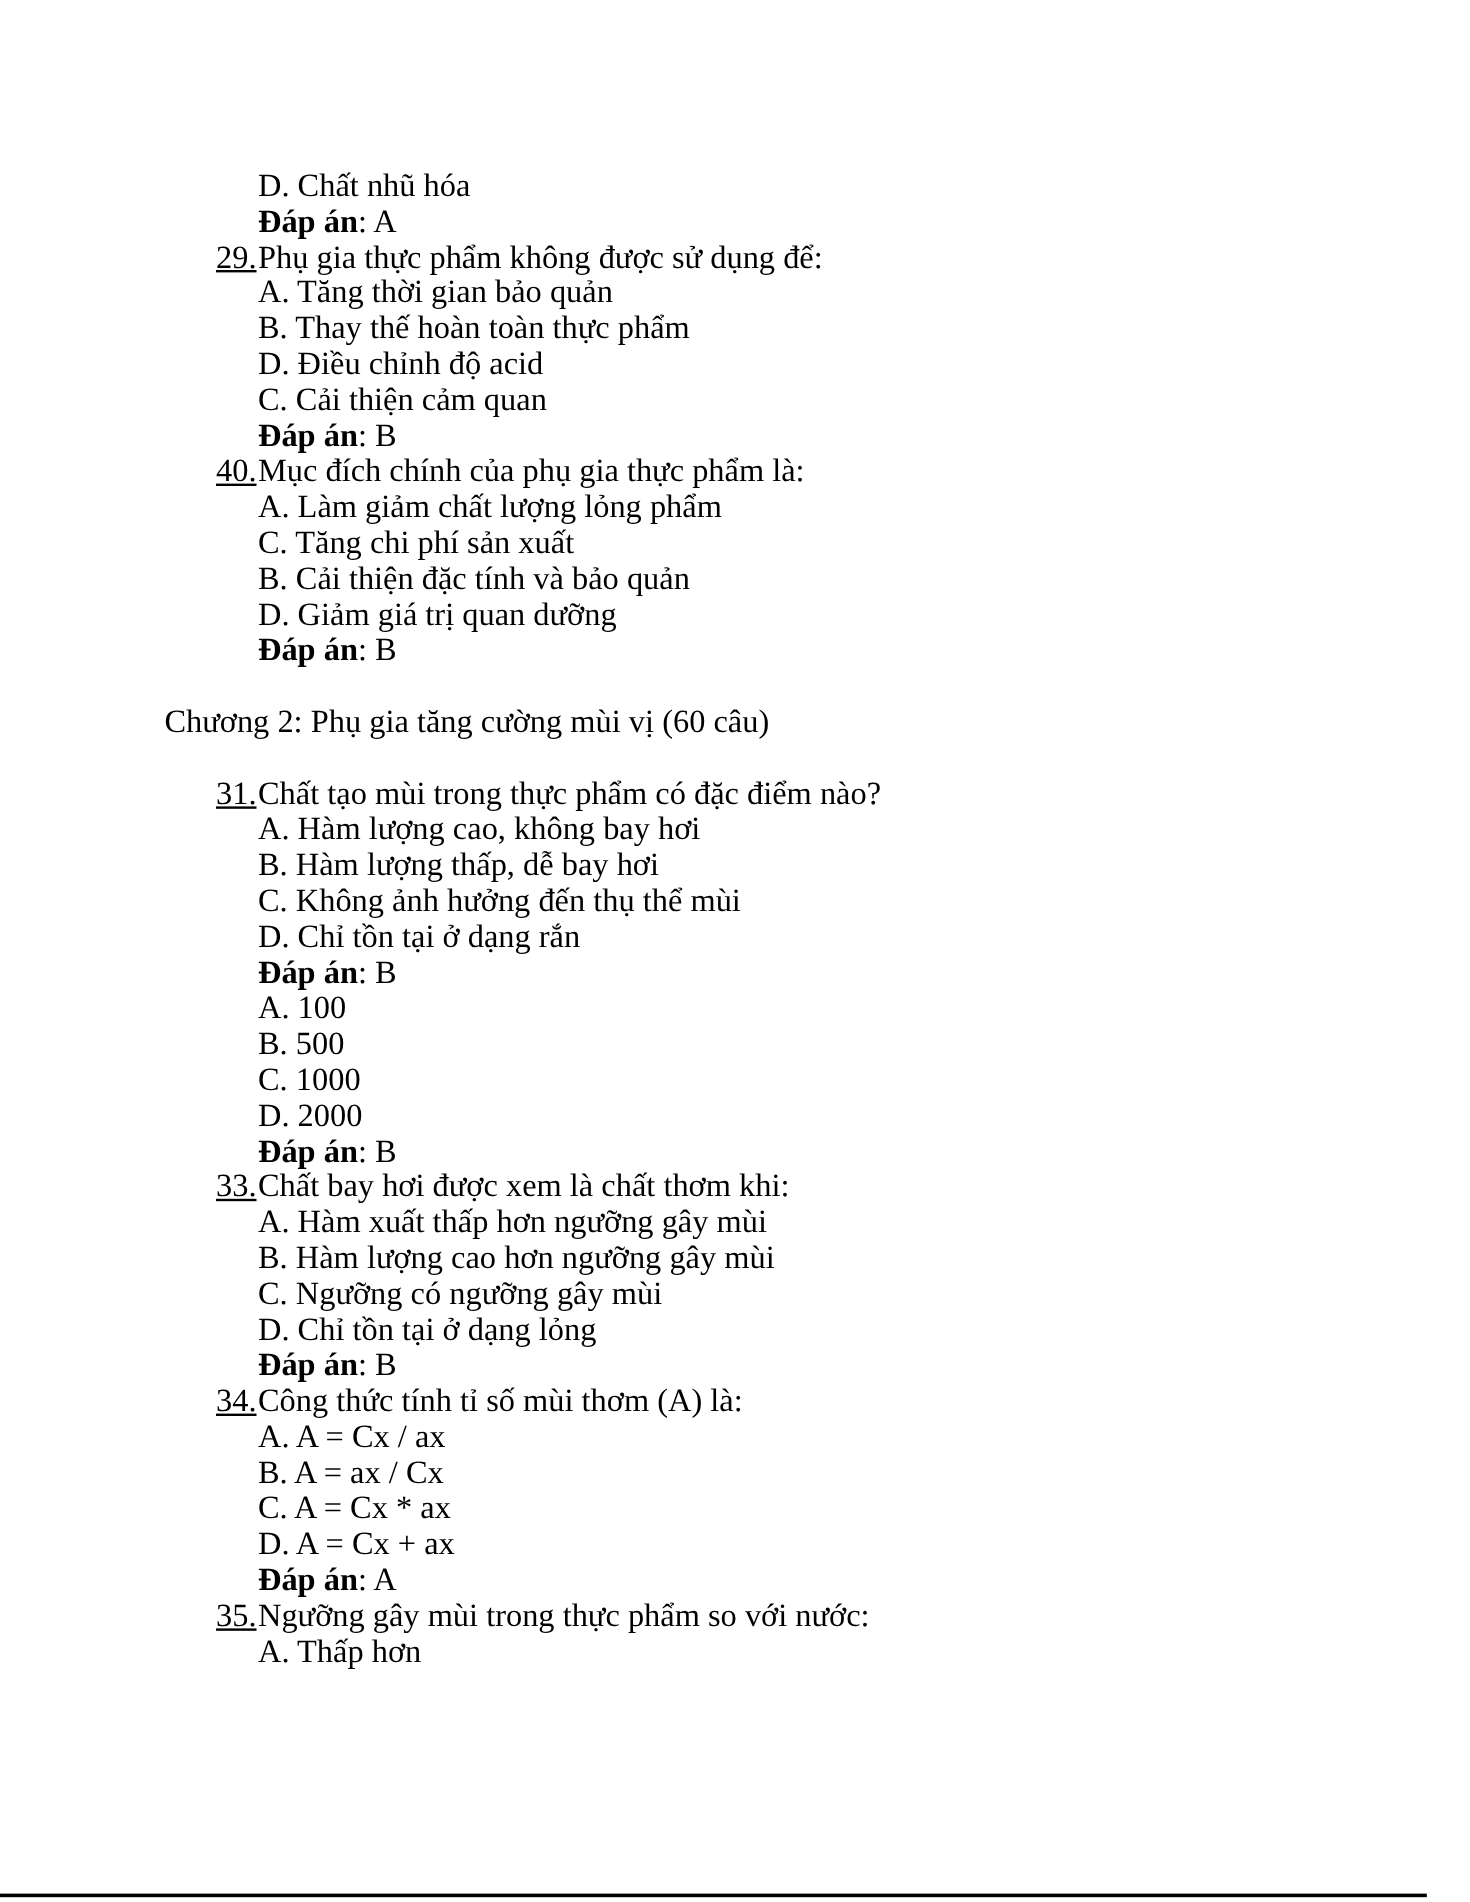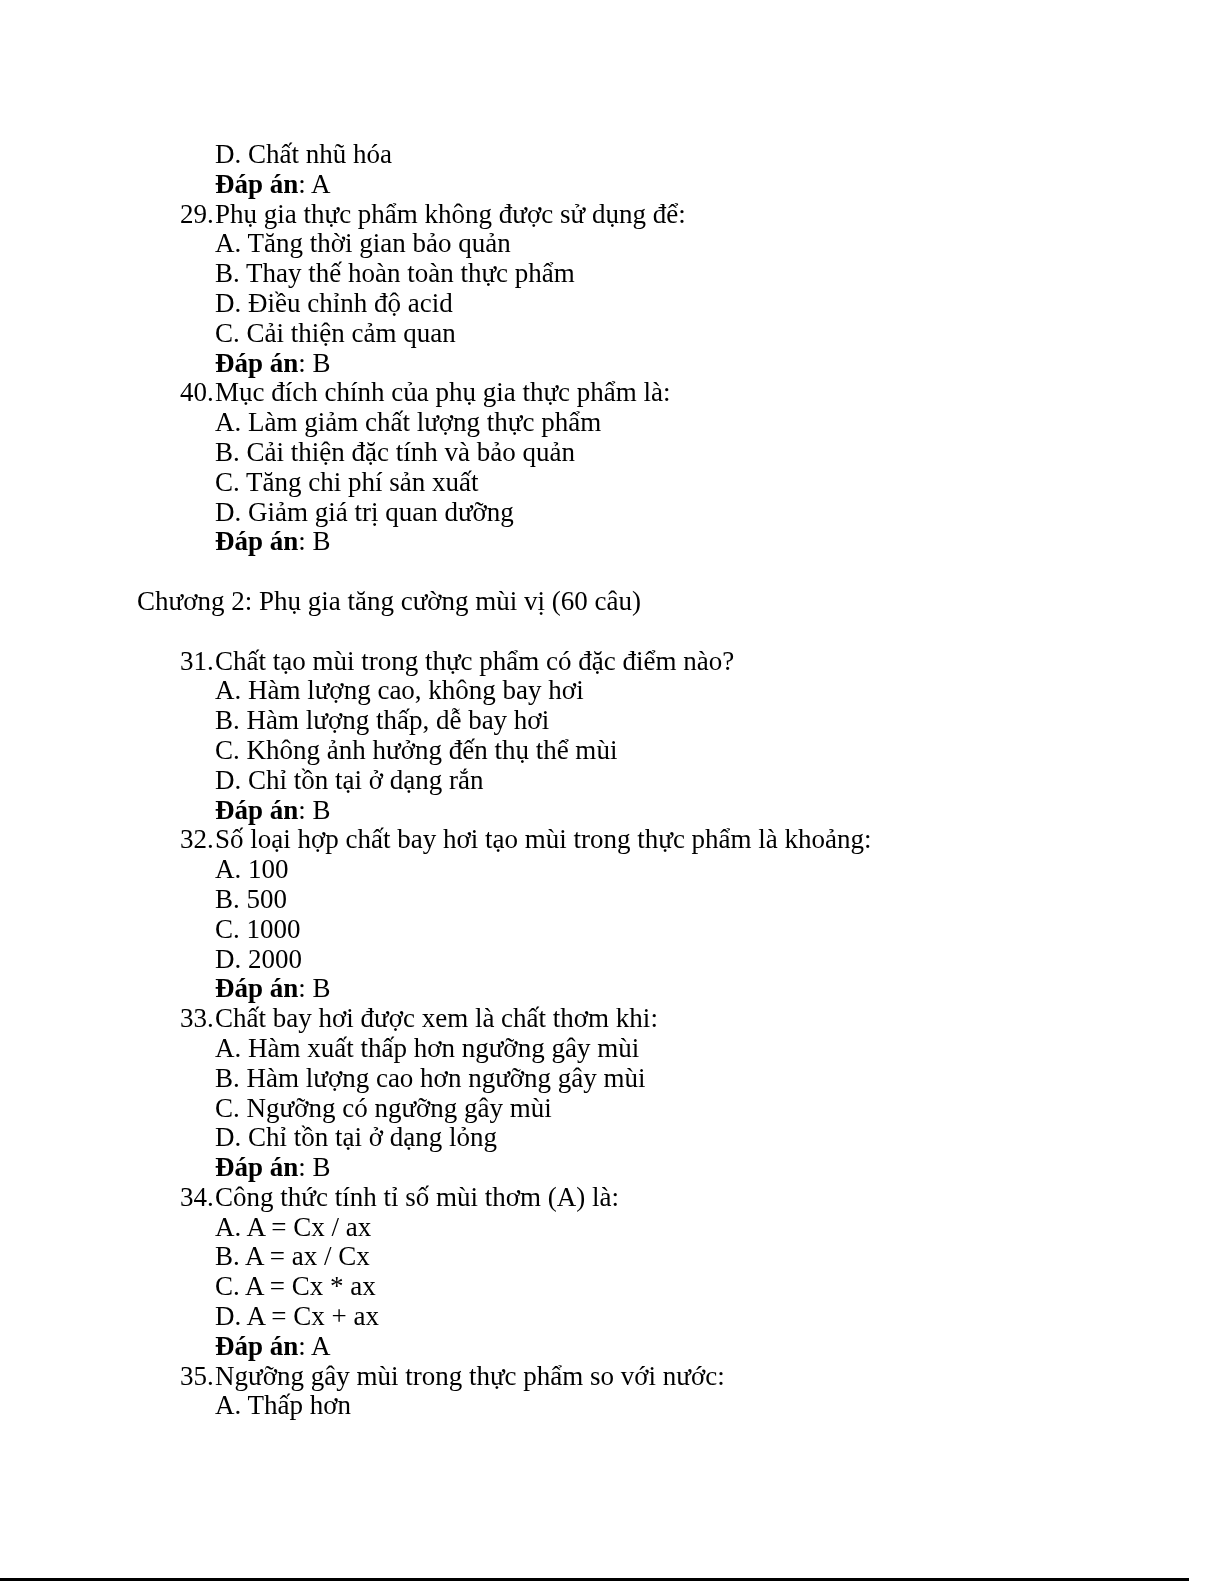--- a/index.html
+++ b/index.html
@@ -17,21 +17,21 @@
     top: 140px;
     left: 0;
     width: 1225px;
     font-size: 27px;
     line-height: 29.8px;
   }
   .line { white-space: pre; }
   .blank { height: 29.8px; }
   .opt { padding-left: 215px; }
   .q { padding-left: 180px; }
-  .q .num { display: inline-block; width: 35px; }
+  .q .num { display: inline-block; width: 35px; text-decoration: underline; }
   .b { font-weight: bold; margin-top: 20px; }
   .heading { padding-left: 137px; font-weight: normal; }
   .bottom-rule {
     position: absolute;
     left: 0;
     top: 1578px;
     width: 1189px;
     height: 3px;
     background: #000000;
   }
@@ -46,38 +46,37 @@
     <div class="line opt"><span class="b">Đáp án</span><span>: A</span></div>
 
     <div class="line q"><span class="num">29.</span><span>Phụ gia thực phẩm không được sử dụng để:</span></div>
     <div class="line opt"><span>A. Tăng thời gian bảo quản</span></div>
     <div class="line opt"><span>B. Thay thế hoàn toàn thực phẩm</span></div>
     <div class="line opt"><span>D. Điều chỉnh độ acid</span></div>
     <div class="line opt"><span>C. Cải thiện cảm quan</span></div>
     <div class="line opt"><span class="b">Đáp án</span><span>: B</span></div>
 
     <div class="line q"><span class="num">40.</span><span>Mục đích chính của phụ gia thực phẩm là:</span></div>
-    <div class="line opt"><span>A. Làm giảm chất lượng thực phẩm</span></div>
+    <div class="line opt"><span>A. Làm giảm chất lượng lỏng phẩm</span></div>
+    <div class="line opt"><span>C. Tăng chi phí sản xuất</span></div>
     <div class="line opt"><span>B. Cải thiện đặc tính và bảo quản</span></div>
-    <div class="line opt"><span>C. Tăng chi phí sản xuất</span></div>
     <div class="line opt"><span>D. Giảm giá trị quan dưỡng</span></div>
     <div class="line opt"><span class="b">Đáp án</span><span>: B</span></div>
 
     <div class="line blank"></div>
     <div class="line heading">Chương 2: Phụ gia tăng cường mùi vị (60 câu)</div>
     <div class="line blank"></div>
 
     <div class="line q"><span class="num">31.</span><span>Chất tạo mùi trong thực phẩm có đặc điểm nào?</span></div>
     <div class="line opt"><span>A. Hàm lượng cao, không bay hơi</span></div>
     <div class="line opt"><span>B. Hàm lượng thấp, dễ bay hơi</span></div>
     <div class="line opt"><span>C. Không ảnh hưởng đến thụ thể mùi</span></div>
     <div class="line opt"><span>D. Chỉ tồn tại ở dạng rắn</span></div>
     <div class="line opt"><span class="b">Đáp án</span><span>: B</span></div>
 
-    <div class="line q"><span class="num">32.</span><span>Số loại hợp chất bay hơi tạo mùi trong thực phẩm là khoảng:</span></div>
     <div class="line opt"><span>A. 100</span></div>
     <div class="line opt"><span>B. 500</span></div>
     <div class="line opt"><span>C. 1000</span></div>
     <div class="line opt"><span>D. 2000</span></div>
     <div class="line opt"><span class="b">Đáp án</span><span>: B</span></div>
 
     <div class="line q"><span class="num">33.</span><span>Chất bay hơi được xem là chất thơm khi:</span></div>
     <div class="line opt"><span>A. Hàm xuất thấp hơn ngưỡng gây mùi</span></div>
     <div class="line opt"><span>B. Hàm lượng cao hơn ngưỡng gây mùi</span></div>
     <div class="line opt"><span>C. Ngưỡng có ngưỡng gây mùi</span></div>

